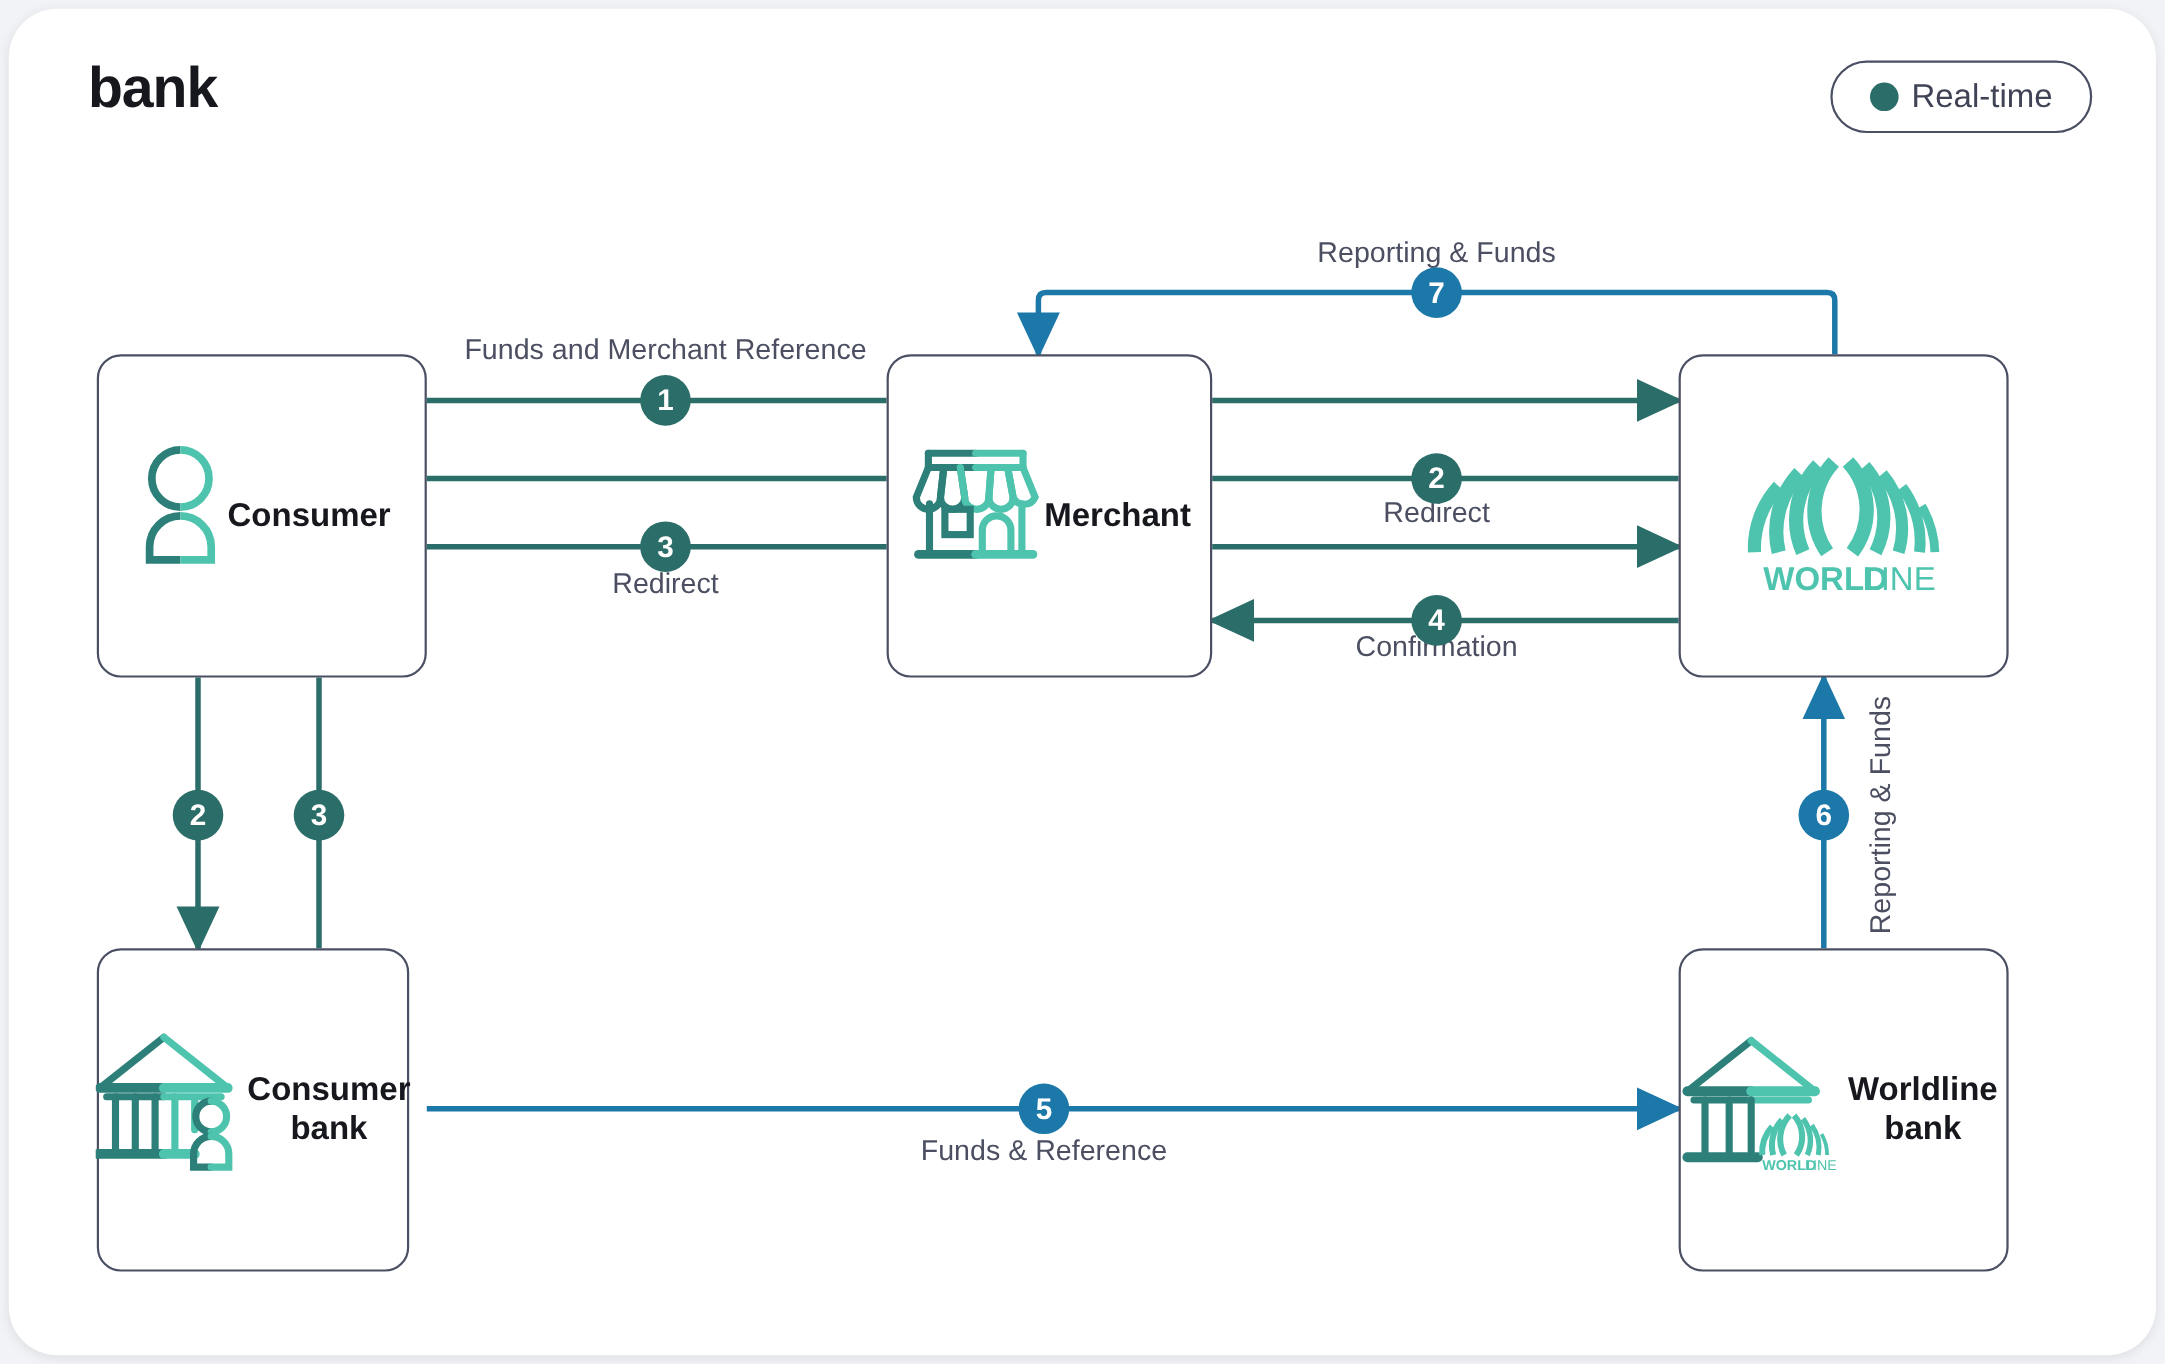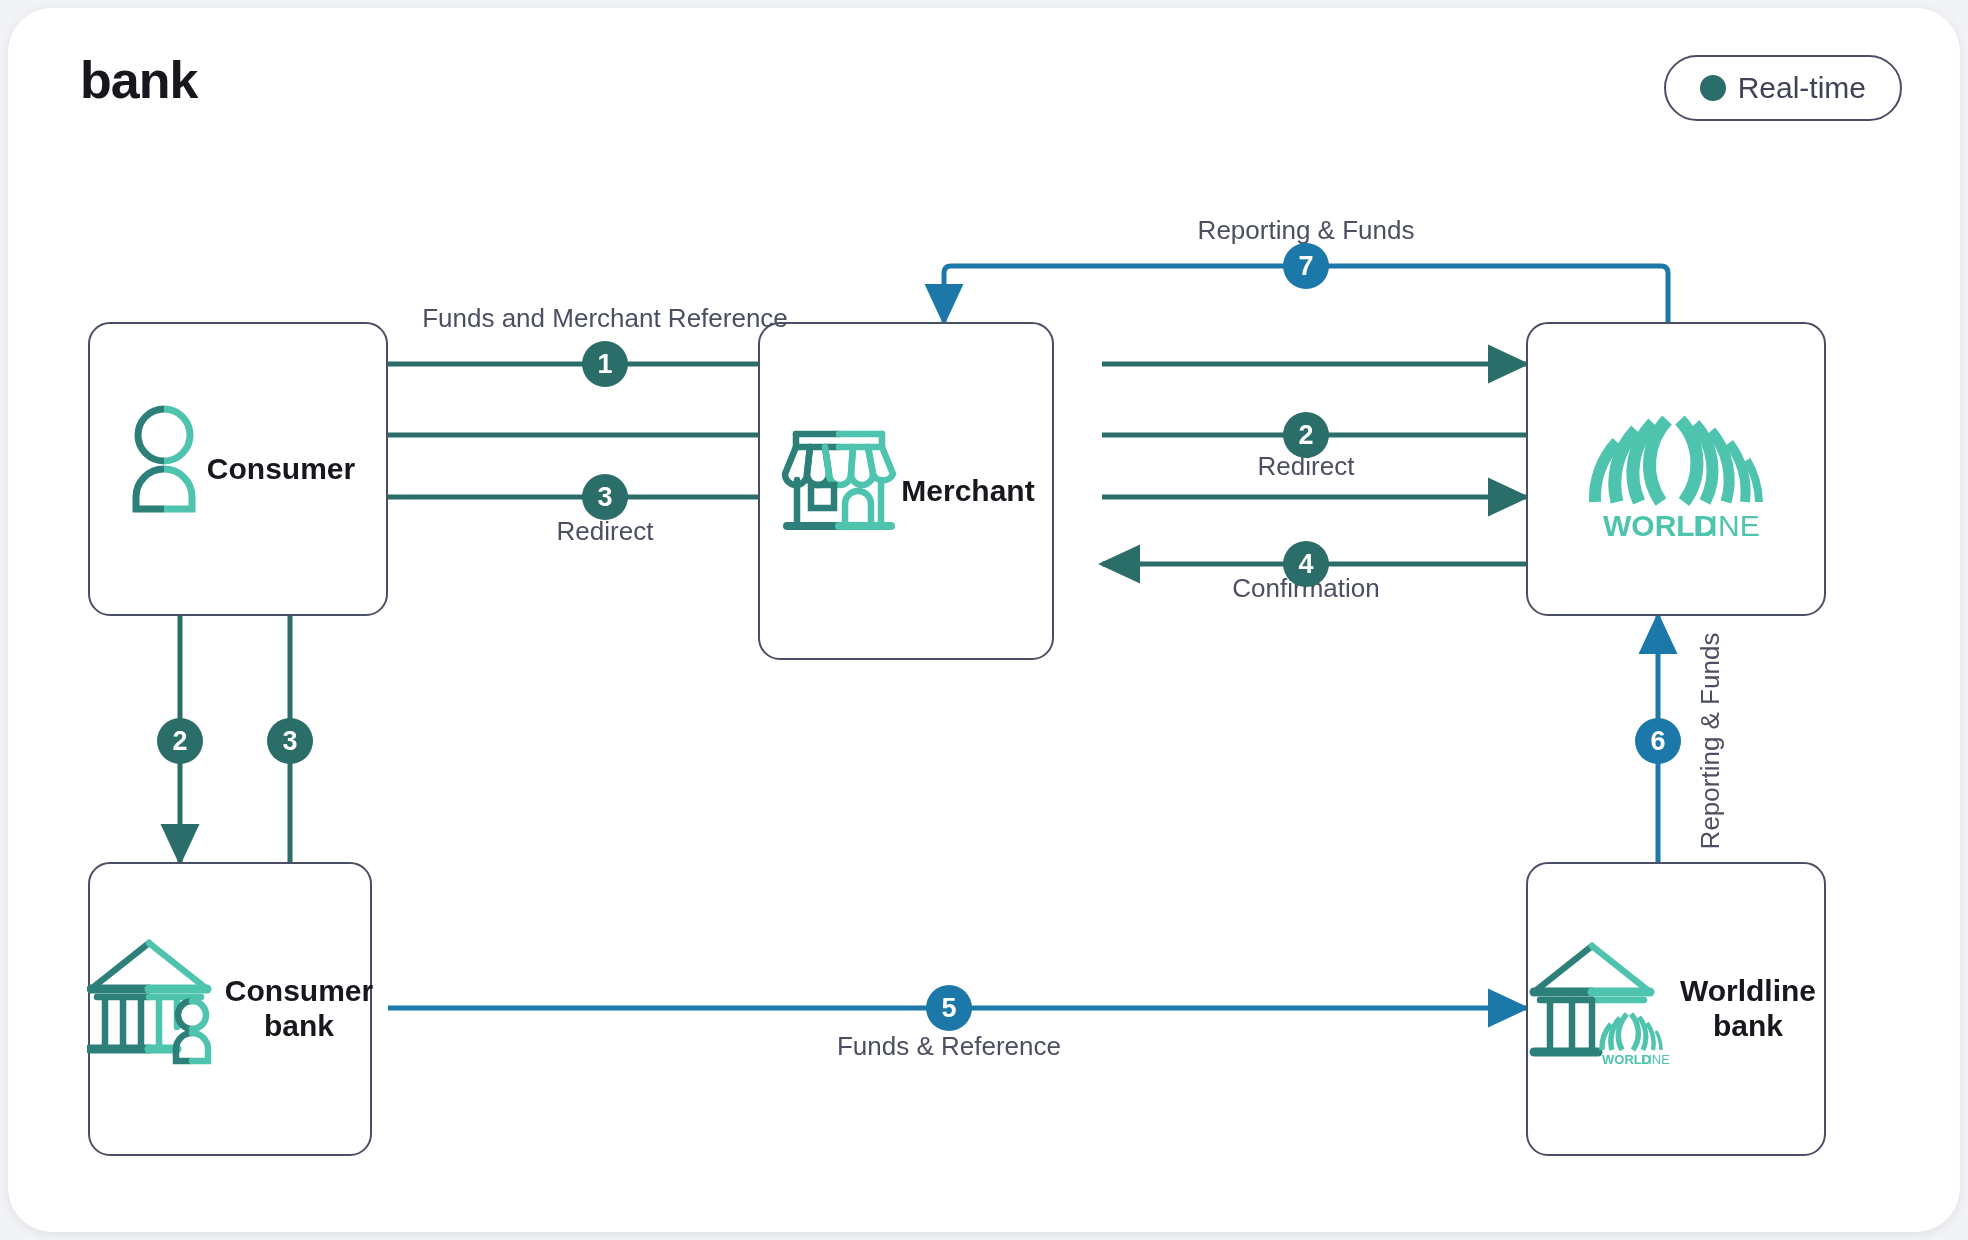--- a/index.html
+++ b/index.html
@@ -47,21 +47,21 @@
     align-items:center;justify-content:center;
     z-index:6;
   }
   .node .label{
     font-size:30px;font-weight:700;color:#17181d;
     text-align:center;line-height:1.16;
   }
   .node .glyph{display:flex;align-items:center;justify-content:center;}
 
   #node-consumer     {left:80px;  top:314px; width:300px; height:294px;}
-  #node-merchant     {left:750px; top:314px; width:296px; height:338px;}
+  #node-merchant     {left:798px; top:314px; width:296px; height:294px;}
   #node-worldline    {left:1518px;top:314px; width:300px; height:294px;}
   #node-consumer-bank{left:80px;  top:854px; width:284px; height:294px;}
   #node-worldline-bank{left:1518px;top:854px;width:300px; height:294px;}
 
   #node-consumer .glyph{margin-bottom:20px;}
   #node-merchant .glyph{margin-bottom:18px;}
   #node-consumer-bank .glyph{margin-bottom:16px;}
   #node-worldline-bank .glyph{margin-bottom:10px;}
 
   

